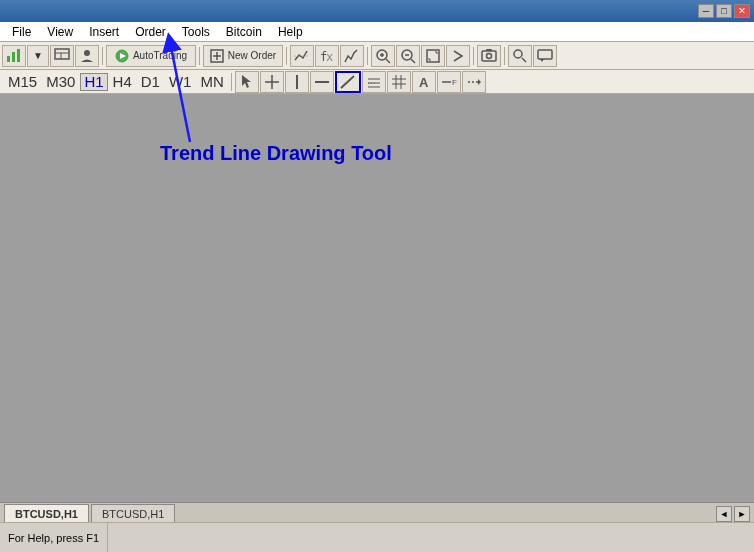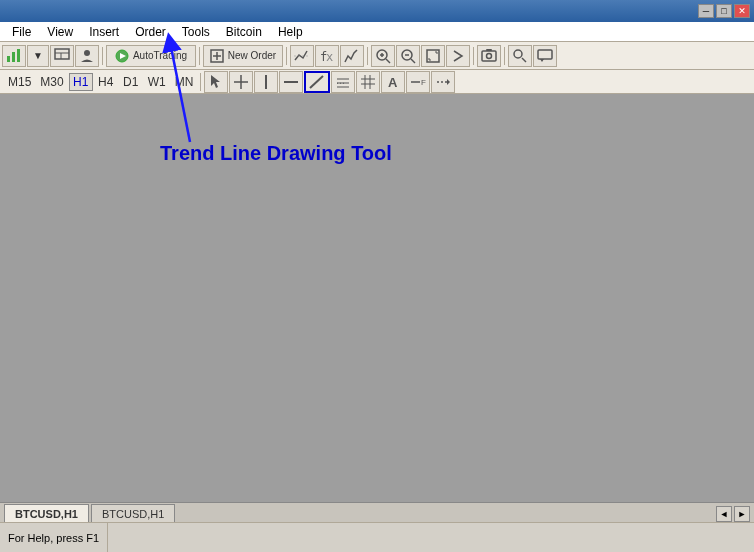--- a/index.html
+++ b/index.html
@@ -102,21 +102,21 @@
       margin: 0 2px;
     }
 
     .tf-btn {
       height: 18px;
       min-width: 24px;
       padding: 0 3px;
       background: transparent;
       border: 1px solid transparent;
       cursor: pointer;
-      font-size: 12px;
+      font-size: 15px;
       color: #333;
       display: flex;
       align-items: center;
       justify-content: center;
     }
     .tf-btn.active {
       font-weight: normal;
       color: #0000cc;
       border: 1px solid #888;
       background: #e0dcd4;

